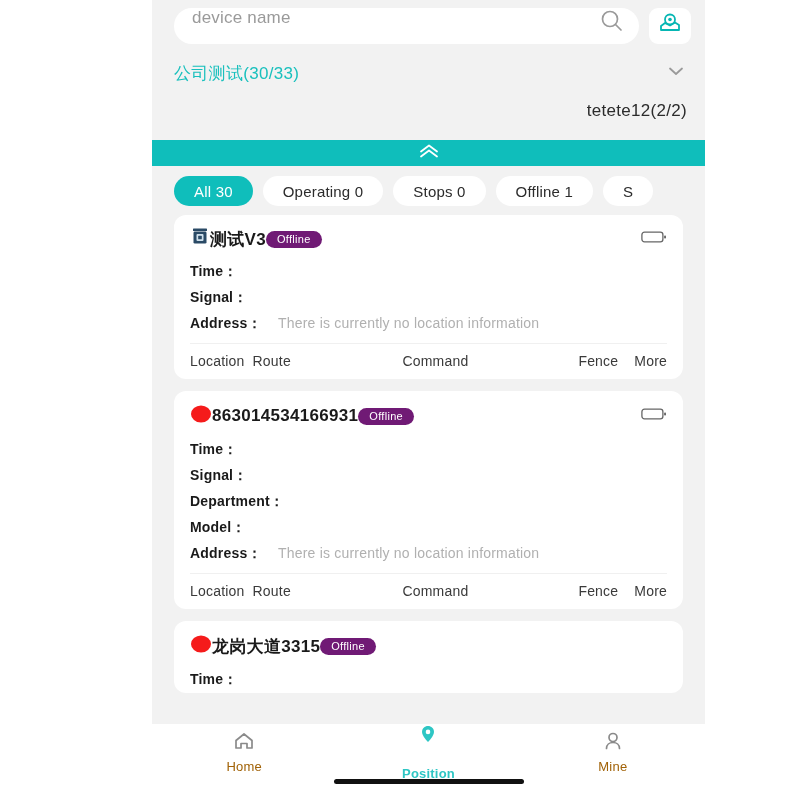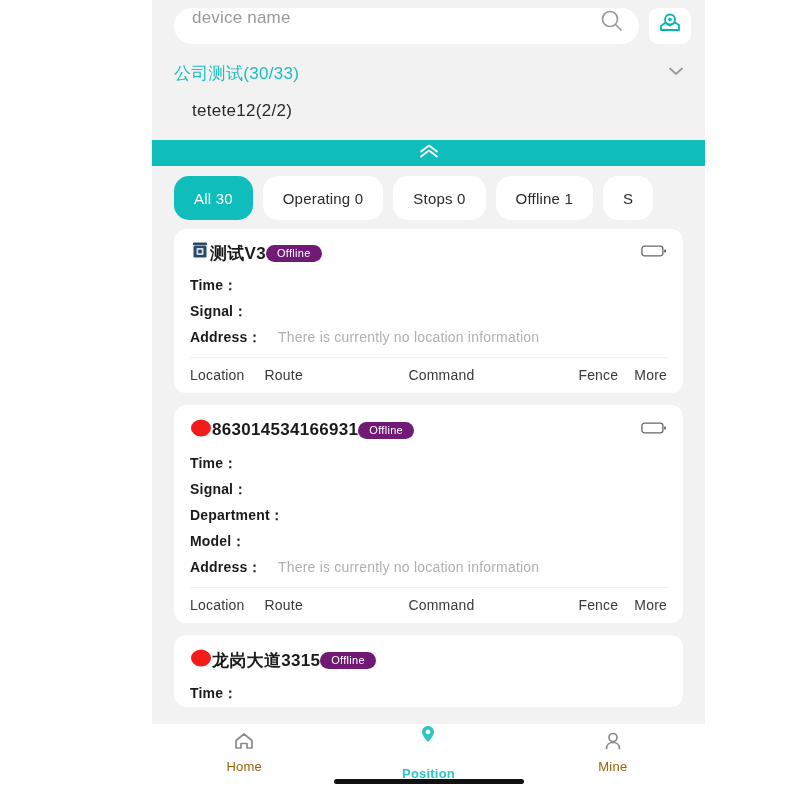--- a/index.html
+++ b/index.html
@@ -48,20 +48,21 @@
     border-radius: 9px;
     display: flex; align-items: center; justify-content: center;
   }
 
   
   .group-tree { flex: 0 0 auto; padding: 4px 0 10px 0; }
   .group-row {
     display: flex; align-items: center;
     height: 38px;
     padding-right: 18px;
+    justify-content: flex-end;
   }
   .group-label { font-size: 17px; letter-spacing: .3px; }
   .group-row.level0 .group-label { padding-left: 22px; color: #19c0bd; }
   .group-row.level1 .group-label { padding-left: 40px; color: #2b2b2b; }
   .chev-down { margin-left: auto; display: block; }
 
   
   .collapse-bar {
     flex: 0 0 auto;
     height: 26px;
@@ -73,21 +74,21 @@
   .tabs {
     flex: 0 0 auto;
     display: flex; align-items: center;
     gap: 10px;
     padding: 10px 0 9px 22px;
     overflow: hidden;
     white-space: nowrap;
   }
   .tab {
     flex: 0 0 auto;
-    height: 44px;
+    height: 30px;
     border-radius: 15px;
     background: #ffffff;
     color: #2b2b2b;
     font-size: 15px;
     display: flex; align-items: center; justify-content: center;
     padding: 0 20px;
     letter-spacing: .2px;
   }
   .tab.active { background: #0fbebb; color: #ffffff; }
 
@@ -134,21 +135,21 @@
   .card-actions {
     display: flex;
     border-top: 1px solid #f0f0f0;
     margin-top: 6px;
     padding: 9px 0 10px 0;
   }
   .action {
     font-size: 14px; color: #3a3a3a;
     letter-spacing: .2px;
   }
-  .action.a0 { flex: 0 0 auto; padding-right: 20px; }
+  .action.a0 { flex: 0 0 auto; padding-right: 8px; }
   .action.a1 { flex: 1 1 0; }
   .action.a2 { flex: 1 1 0; text-align: center; }
   .action.a3 { flex: 1 1 0; text-align: right; padding-right: 16px; }
   .action.a4 { flex: 0 0 auto; text-align: right; }
 
   
   .bottom-nav {
     flex: 0 0 auto;
     height: 55px;
     background: #ffffff;

